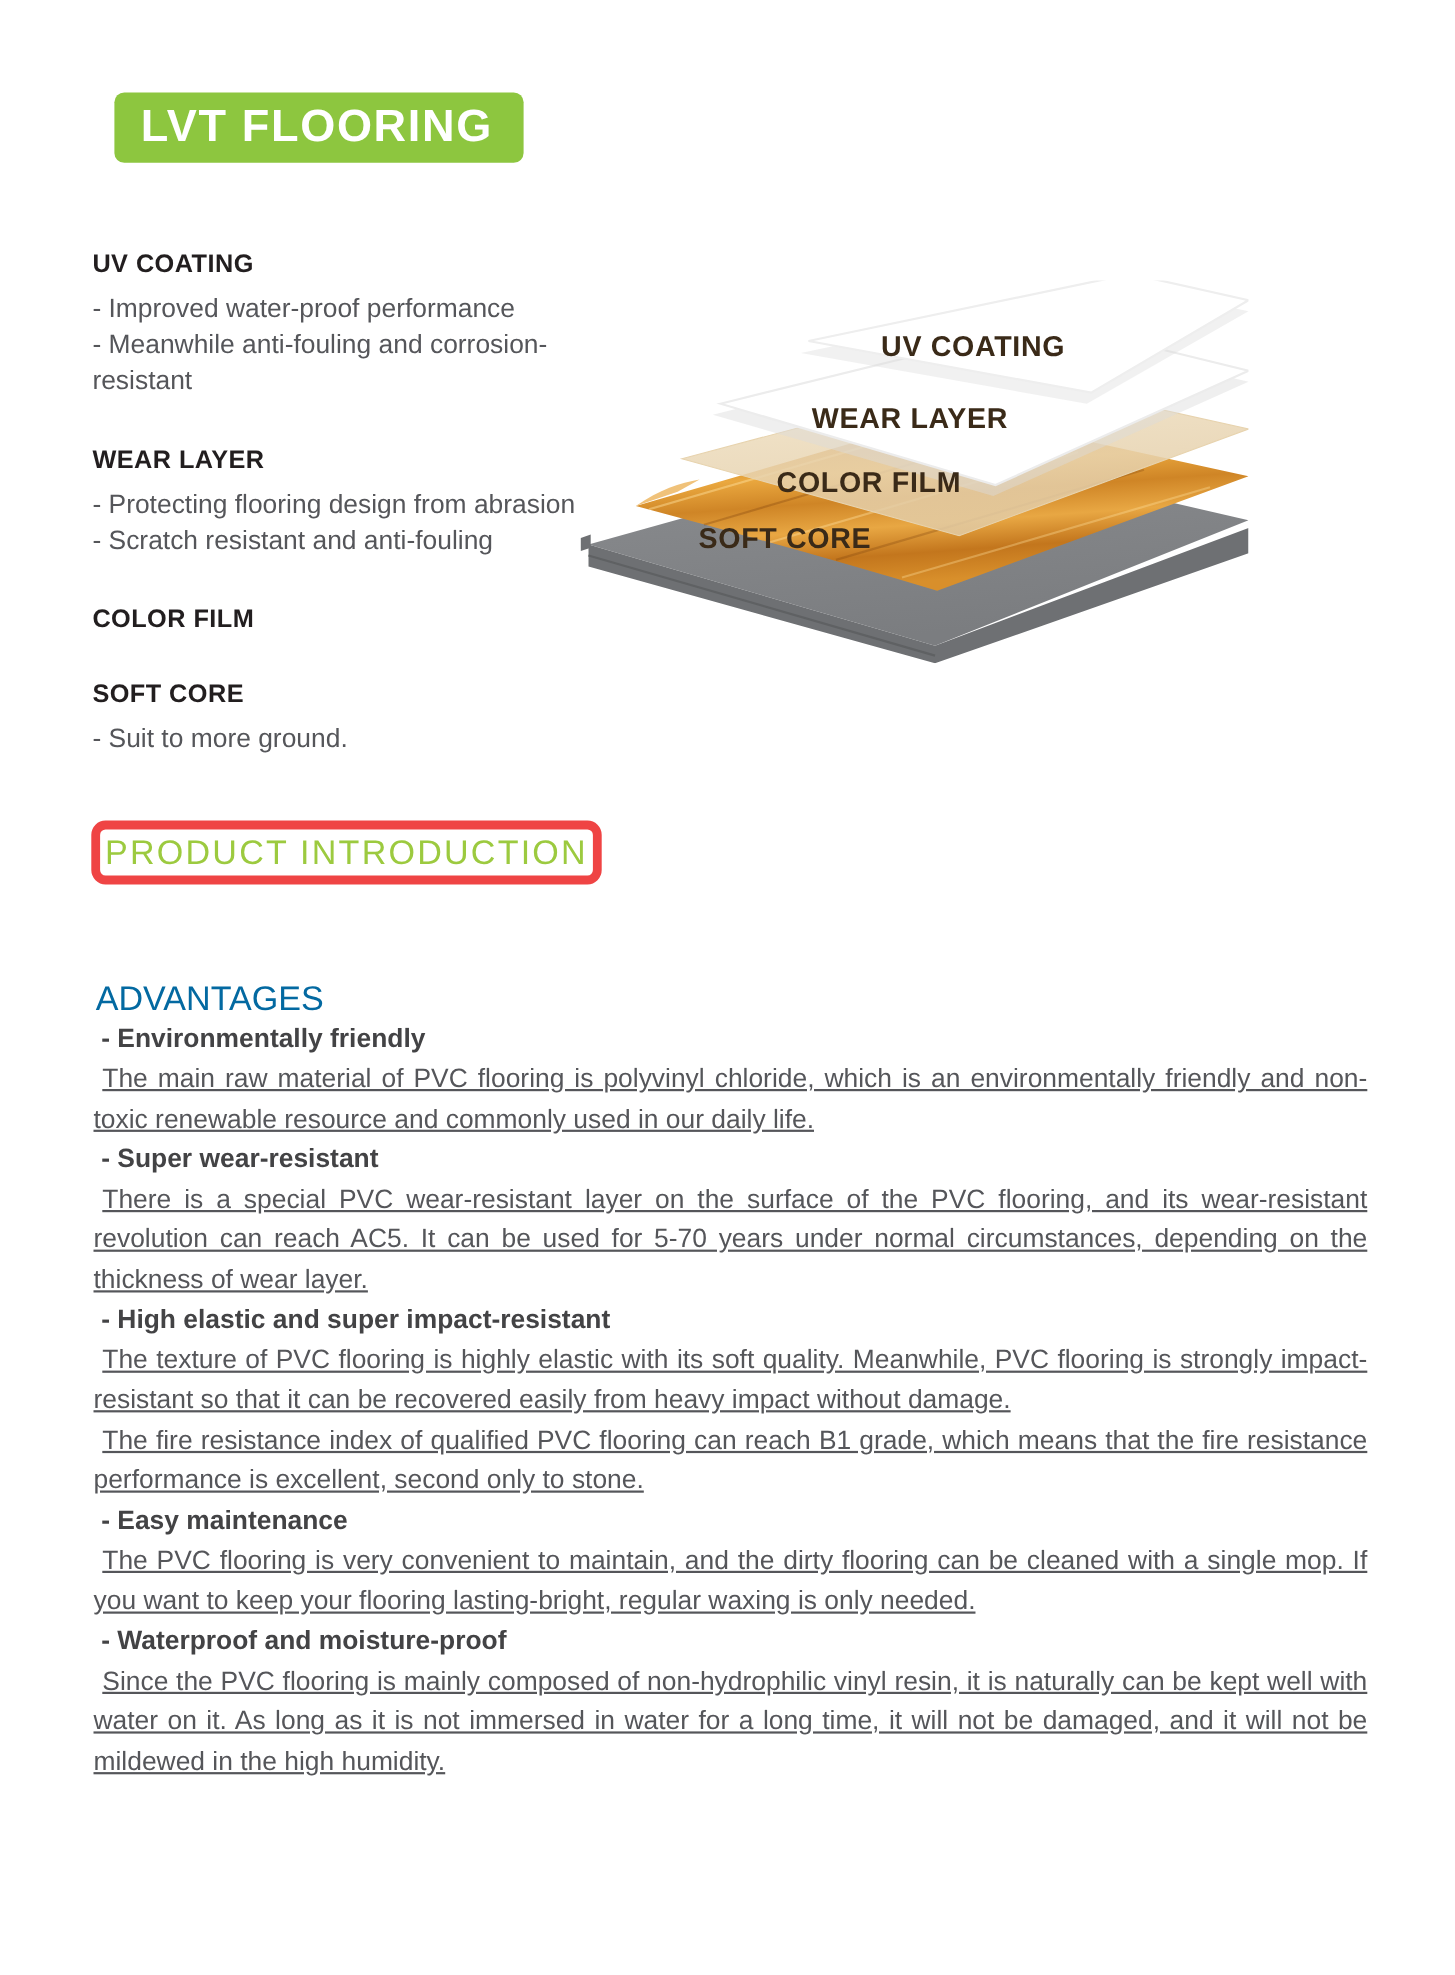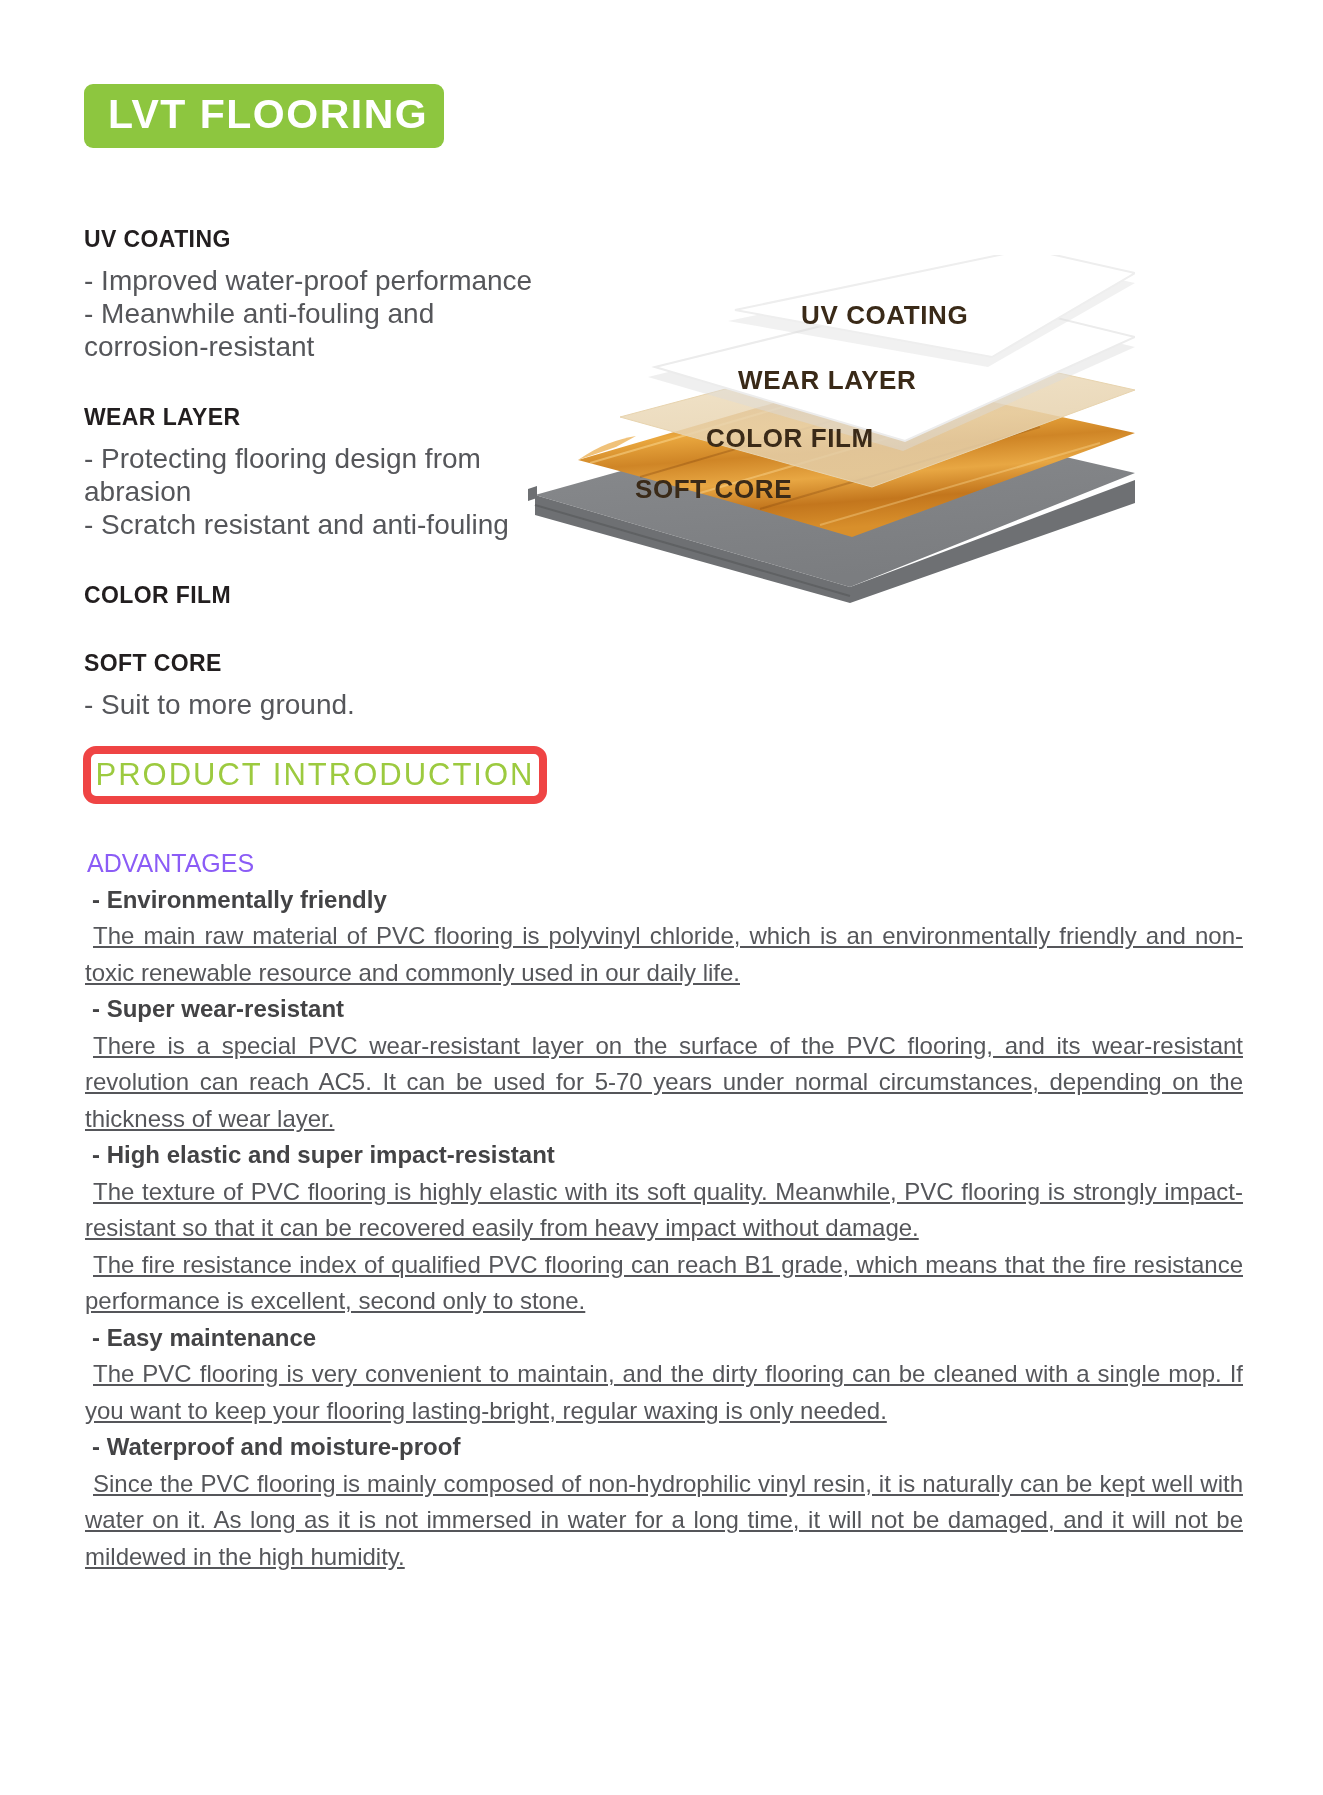--- a/index.html
+++ b/index.html
@@ -4,35 +4,35 @@
 <style>
   html,body { margin:0; padding:0; background:#ffffff; }
   body {
     width:1323px; height:1795px; position:relative; overflow:hidden;
     font-family:"Liberation Sans", sans-serif;
     -webkit-font-smoothing:antialiased;
   }
 
   
   .badge {
-    position:absolute; left:84px; top:84px;
+    position:absolute; left:104px; top:84px;
     background:#8dc63f; color:#ffffff;
     font-size:41px; font-weight:bold; letter-spacing:1.5px;
-    padding:7px 16px 10px 24px; border-radius:9px;
+    padding:7px 28px 10px 24px; border-radius:9px;
   }
 
   
   .layer-info { position:absolute; left:84px; top:226px; width:478px; }
   .layer-section { margin-bottom:41px; }
   .layer-heading {
     font-size:23px; font-weight:bold; color:#221e1f;
     letter-spacing:0.4px; margin:0 0 11px 0;
   }
   .layer-bullet {
-    font-size:28px; color:#55565a; line-height:33px; margin:0;
+    font-size:24px; color:#55565a; line-height:33px; margin:0;
   }
 
   
   .diagram { position:absolute; left:520px; top:255px; width:615px; height:348px; }
   .diagram svg { position:absolute; left:0; top:0; }
   .diagram-label {
     position:absolute; font-size:26px; font-weight:bold; color:#3a2a18;
     letter-spacing:0.6px; white-space:nowrap;
   }
   .lbl-uv   { left:281px; top:45px;  }
@@ -46,21 +46,21 @@
     border:8px solid #ef4444; border-radius:13px;
     display:flex; align-items:center; justify-content:center;
     font-size:31px; color:#9cca3f; letter-spacing:2px;
   }
 
   
   .advantages {
     position:absolute; left:85px; top:845px; width:1158px;
     font-size:24px; line-height:36.5px; color:#55565a;
   }
-  .adv-heading { color:#8b5cf6; font-size:25px; margin-left:2px; }
+  .adv-heading { color:#0369a1; font-size:31px; margin-left:2px;margin-top:45px; }
   .adv-title { font-weight:bold; color:#434345; padding-left:7px; }
   .adv-body { text-align:justify; text-indent:8px;text-decoration:underline; }
 </style>
 </head>
 <body>
 
 <div class="page">
 
   <div class="badge">LVT FLOORING</div>
 

